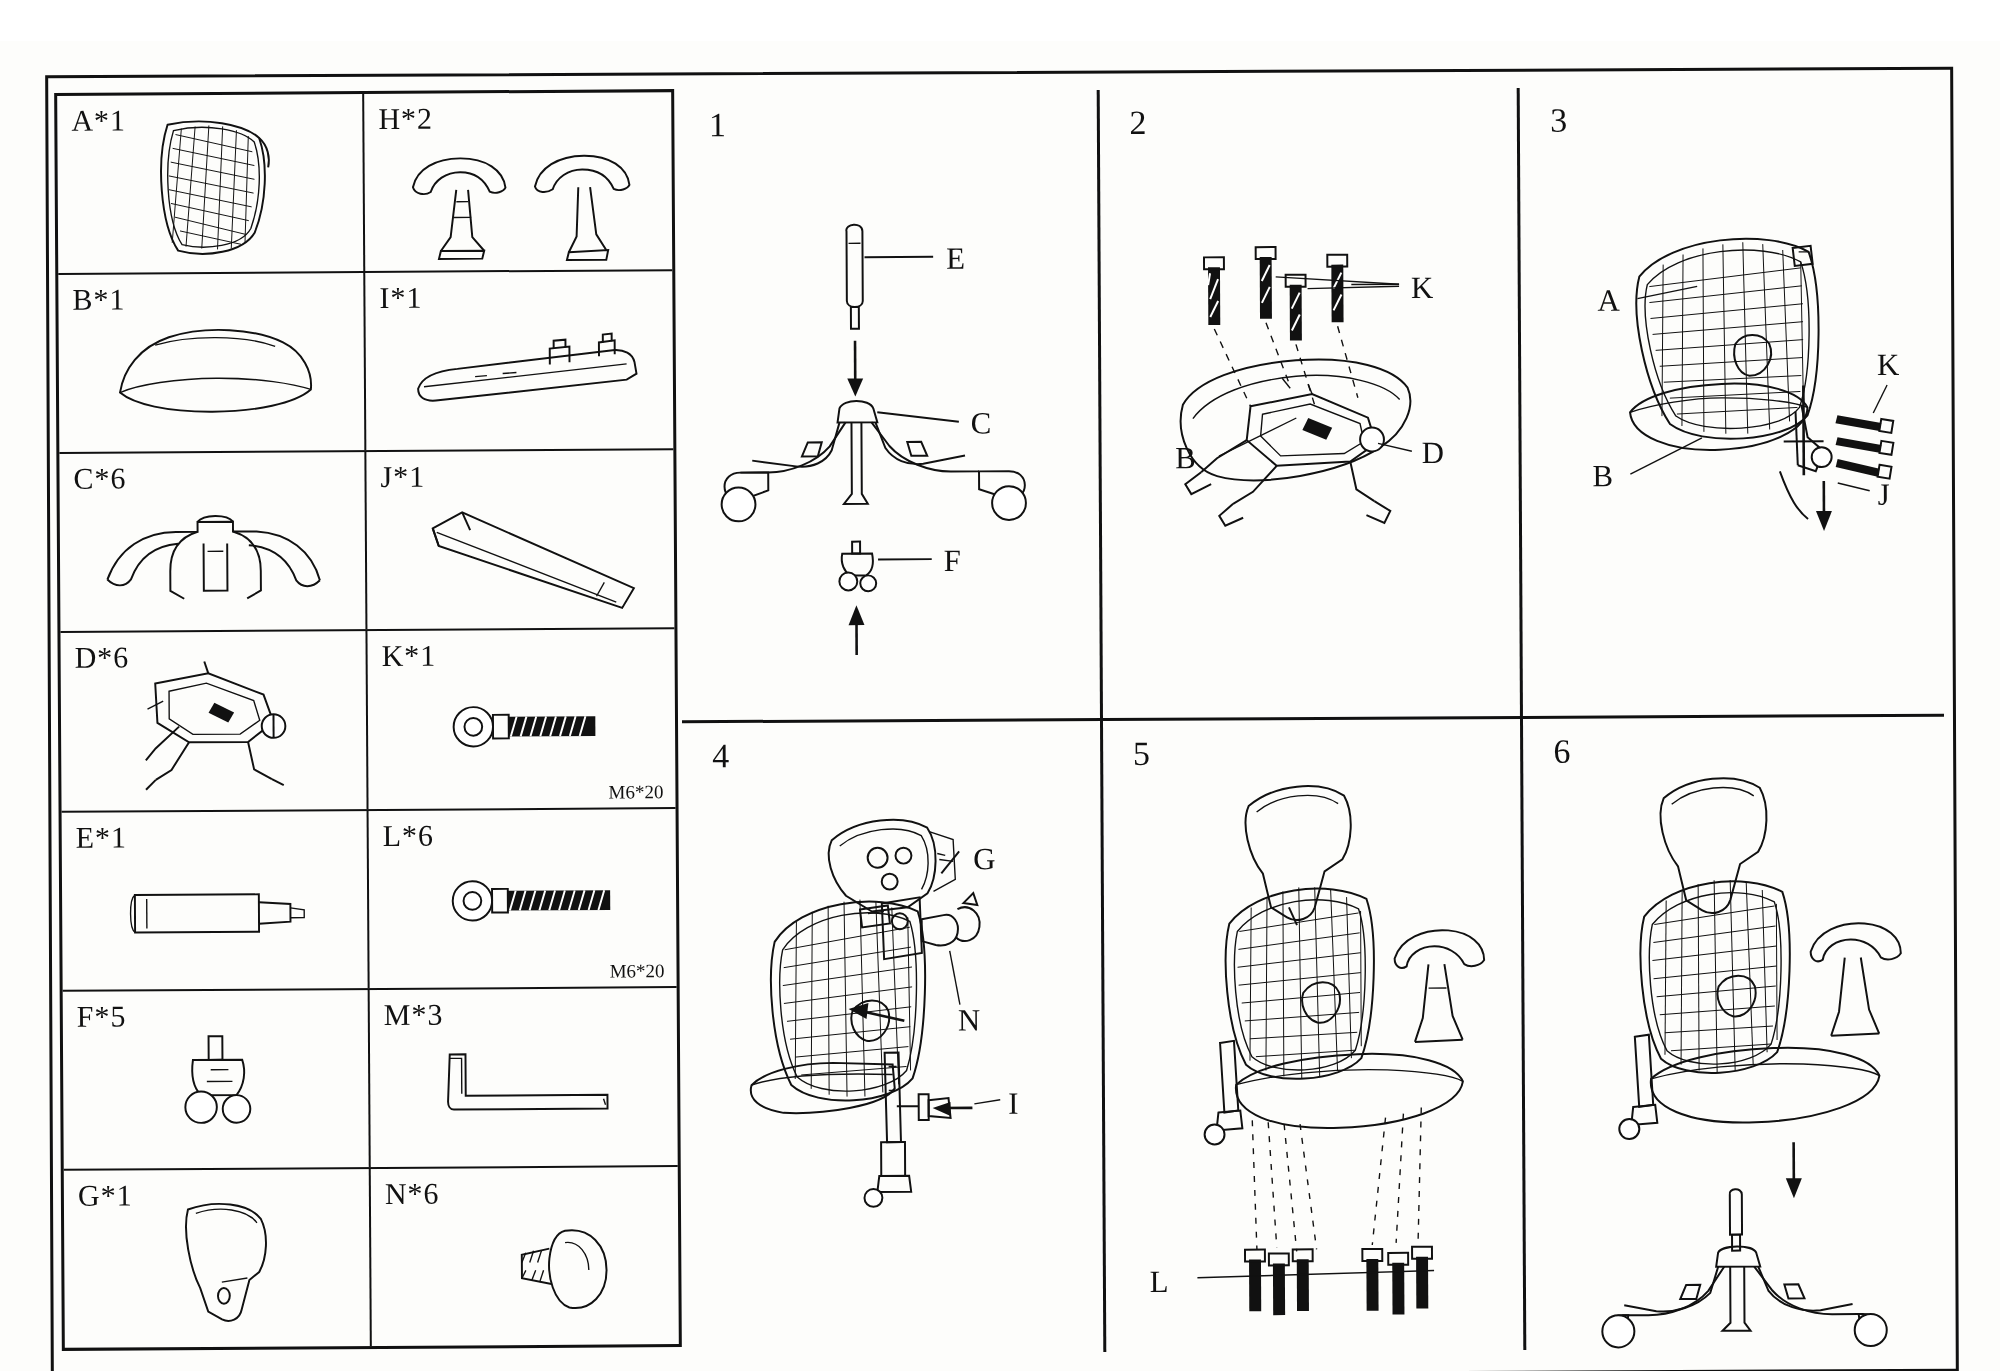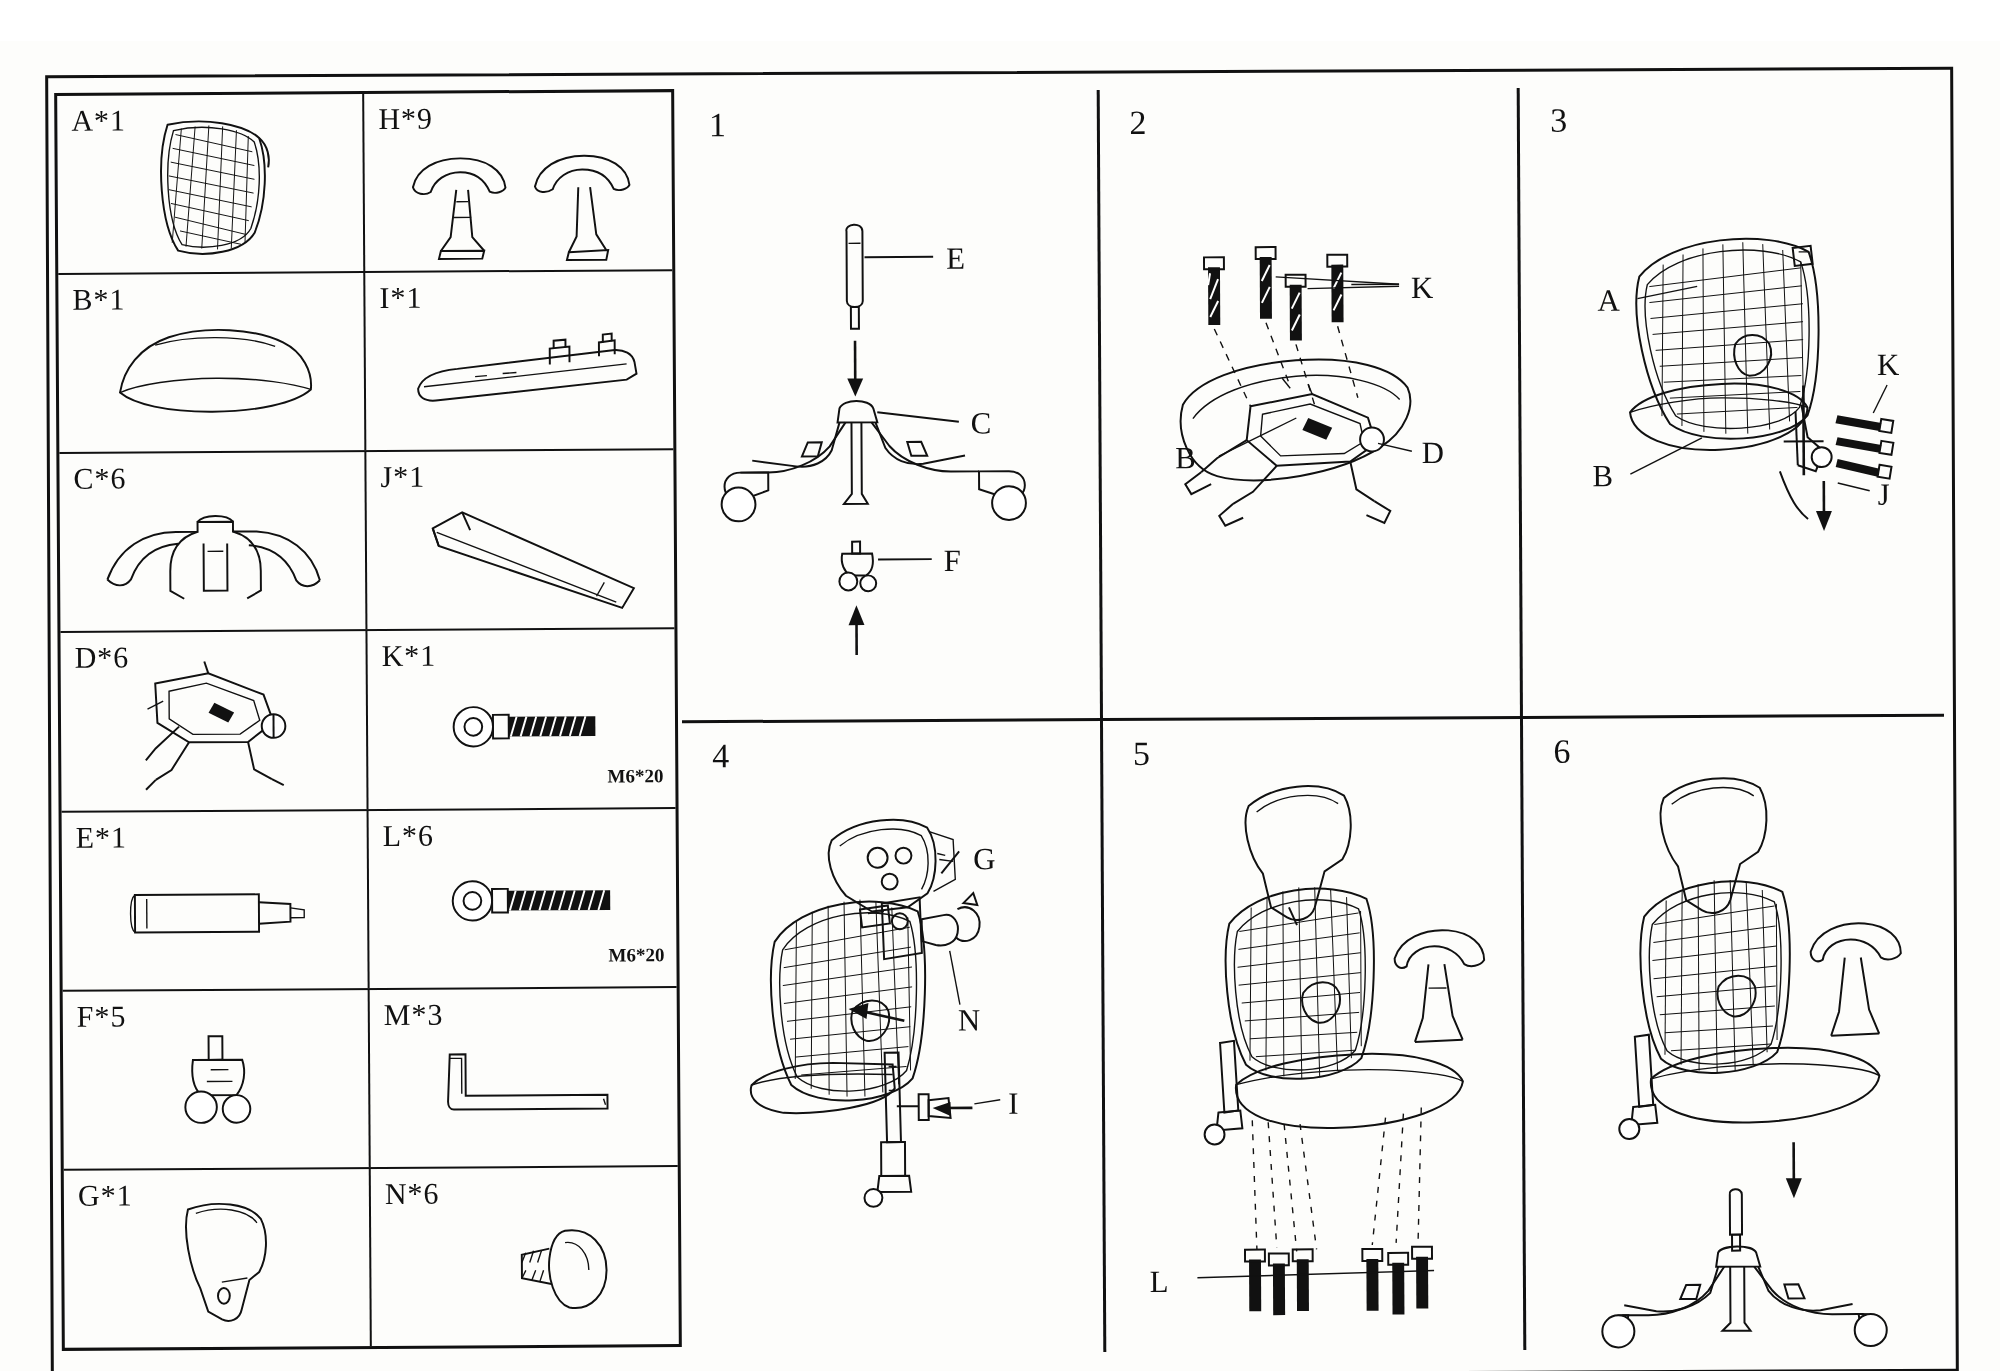--- a/index.html
+++ b/index.html
@@ -68,24 +68,23 @@
     position: absolute;
     left: 14px;
     top: 8px;
     font-size: 30px;
     letter-spacing: 1px;
     font-family: "Liberation Serif", serif;
   }
   .part-spec {
     position: absolute;
     right: 12px;
-    bottom: 20px;
+    bottom: 4px;
     font-size: 19px;
     font-family: "Liberation Serif", serif;
-    font-weight: bold;
   }
   .part-art {
     position: absolute;
     left: 0; top: 0;
     width: 100%;
     height: 100%;
     pointer-events: none;
   }
 
   
@@ -166,21 +165,21 @@
               <path d="M140 32 L130 154"></path>
               <path d="M154 31 L146 156"></path>
             <path d="M168 32 L162 157"></path>
               <path d="M182 36 L176 156"></path>
               <path d="M194 42 L190 150"></path>
           </g>
           <path class="ln" d="M205 44 C214 52 216 64 214 74"></path>
         </svg>
       </div>
       <div class="parts-cell">
-        <div class="part-label">H*9</div>
+        <div class="part-label">H*2</div>
         <svg class="part-art" viewBox="0 0 310 180">
           <path class="ln" d="M48 95 C52 76 72 66 96 66 C122 66 140 78 142 96 C140 100 132 103 126 100 C120 86 110 80 96 80 C82 80 70 88 66 100 C60 104 50 102 48 95 Z"></path>
           <path class="ln" d="M92 98 L86 146 L76 160"></path>
           <path class="ln" d="M104 98 L108 146 L120 160"></path>
           <path class="ln" d="M76 160 L120 160 L118 168 L74 168 Z"></path>
           <path class="ln-thin" d="M92 110 L104 110"></path>
           <path class="ln-thin" d="M89 126 L107 126"></path>
           <path class="ln" d="M172 95 C176 76 196 64 222 64 C248 64 266 76 268 94 C266 98 258 101 252 98 C246 84 234 78 220 78 C206 78 194 86 190 98 C184 102 174 102 172 95 Z"></path>
           <path class="ln" d="M216 96 L214 146 L206 162"></path>
           <path class="ln" d="M228 96 L234 144 L244 160"></path>

